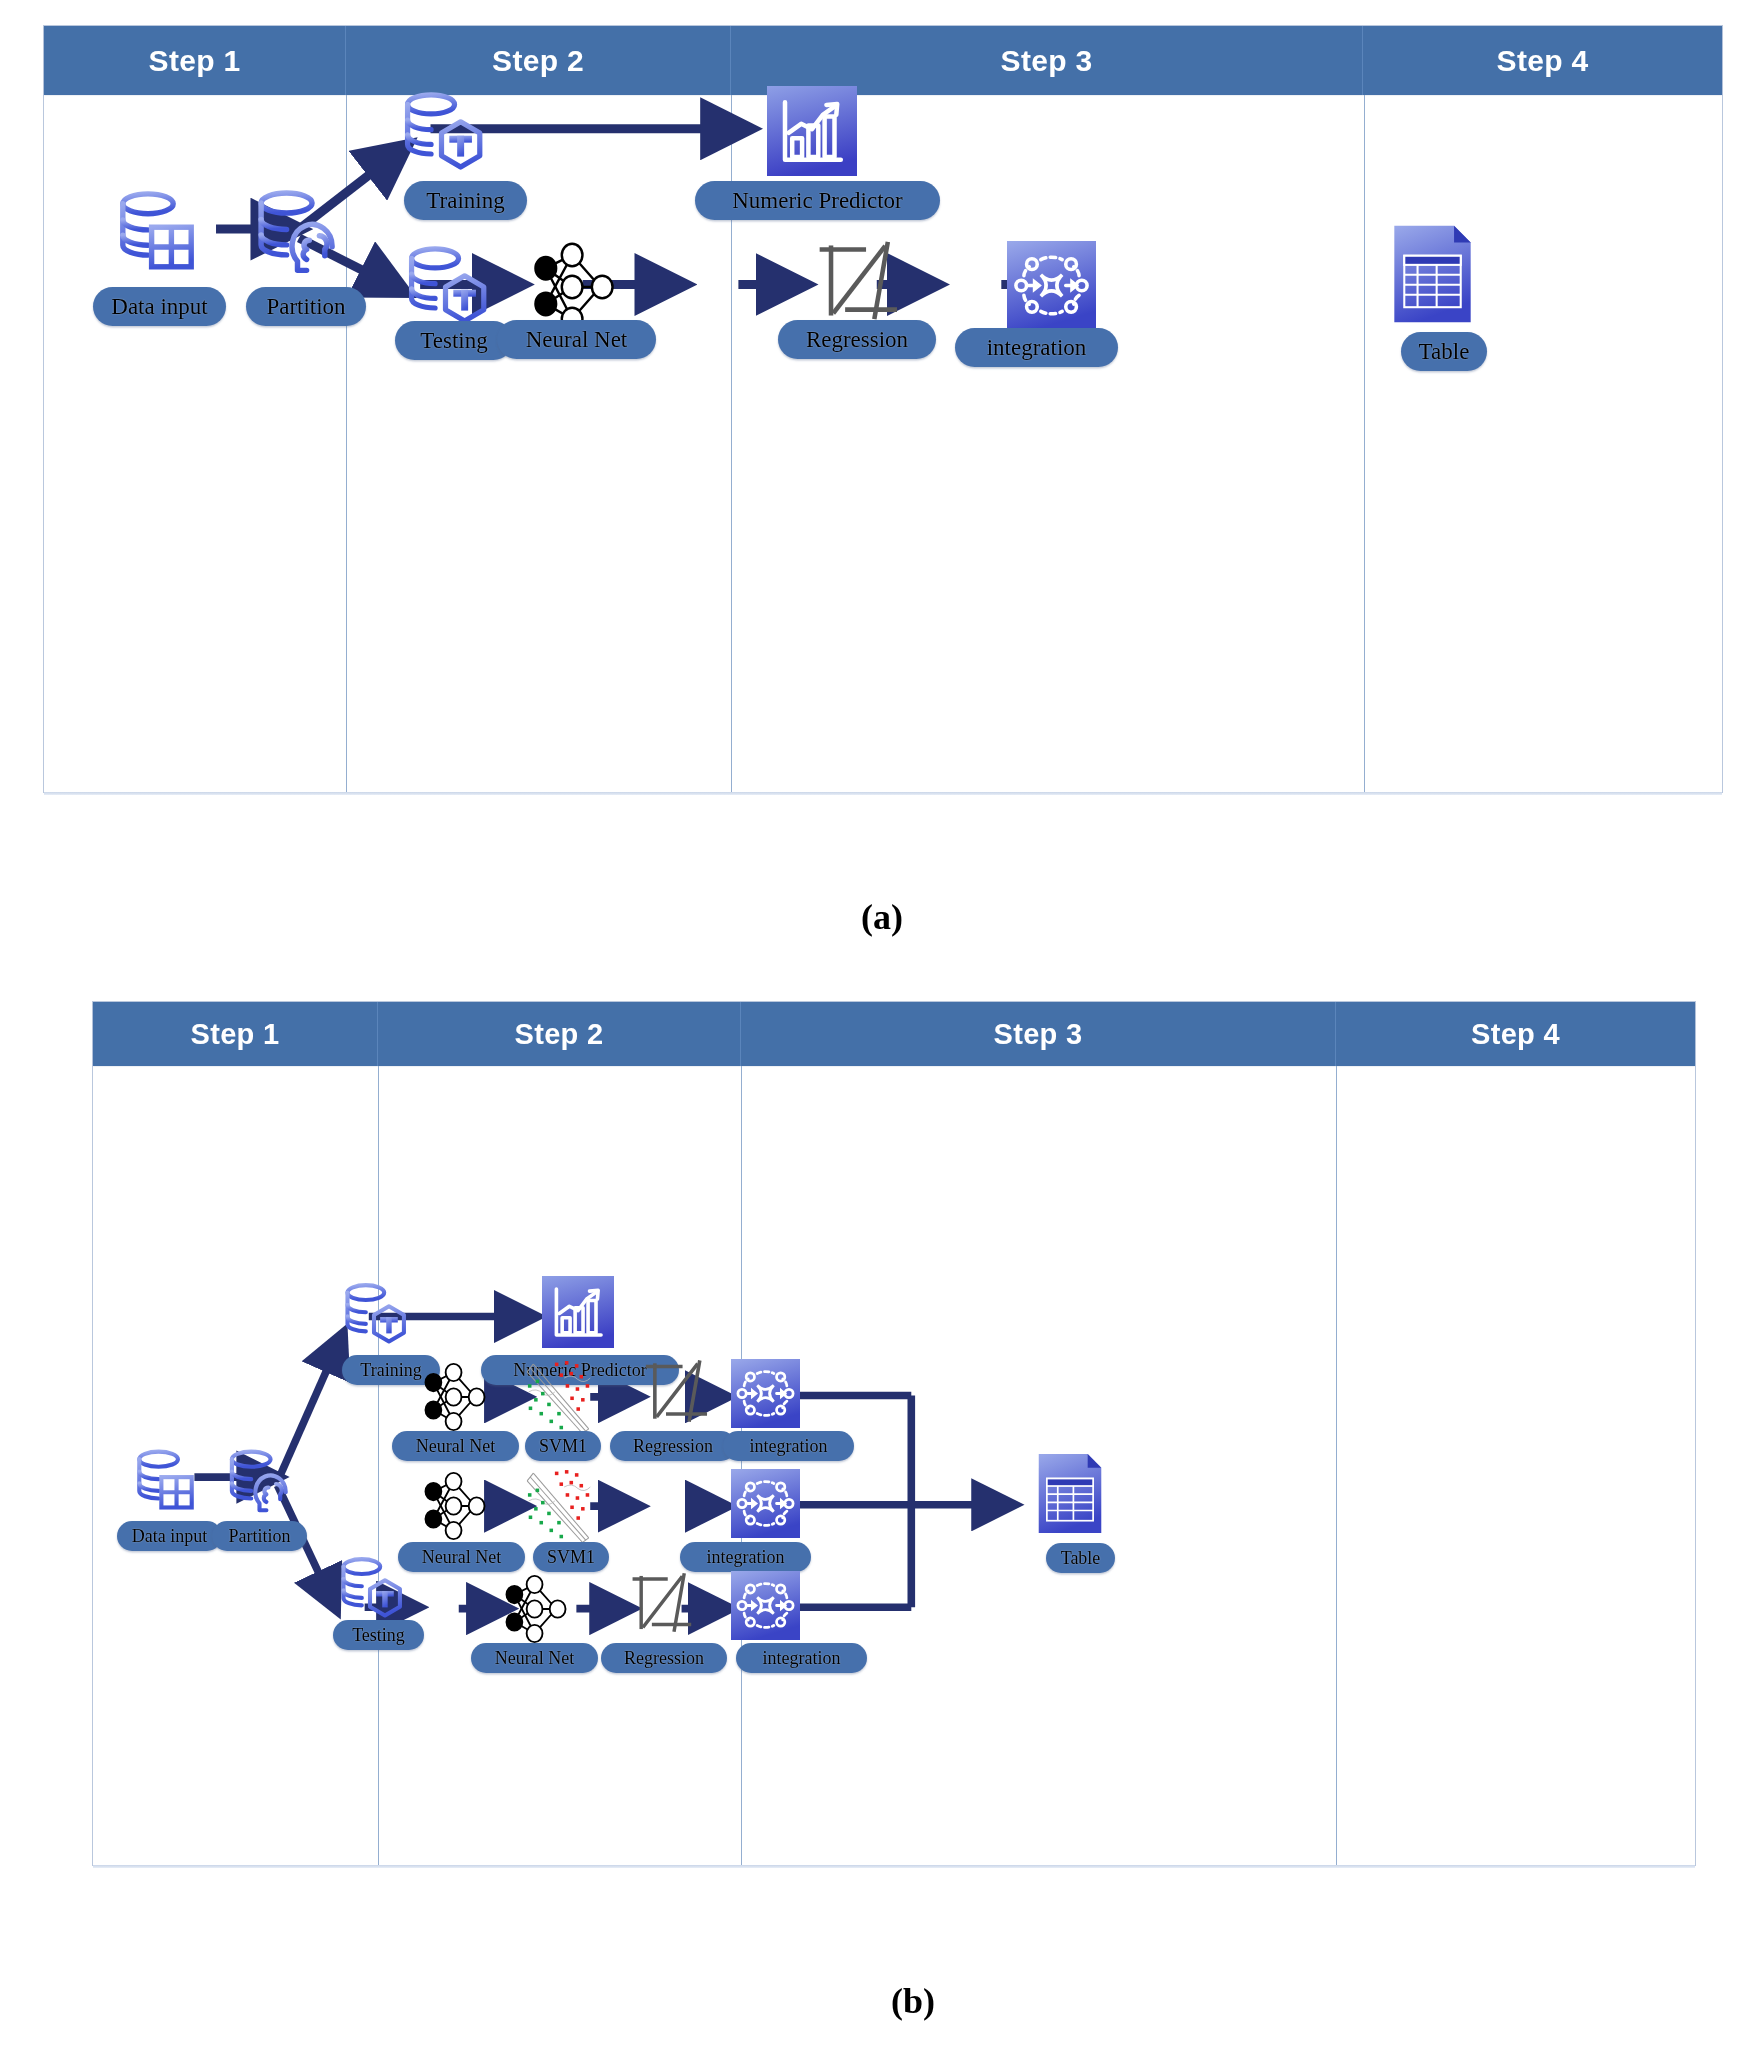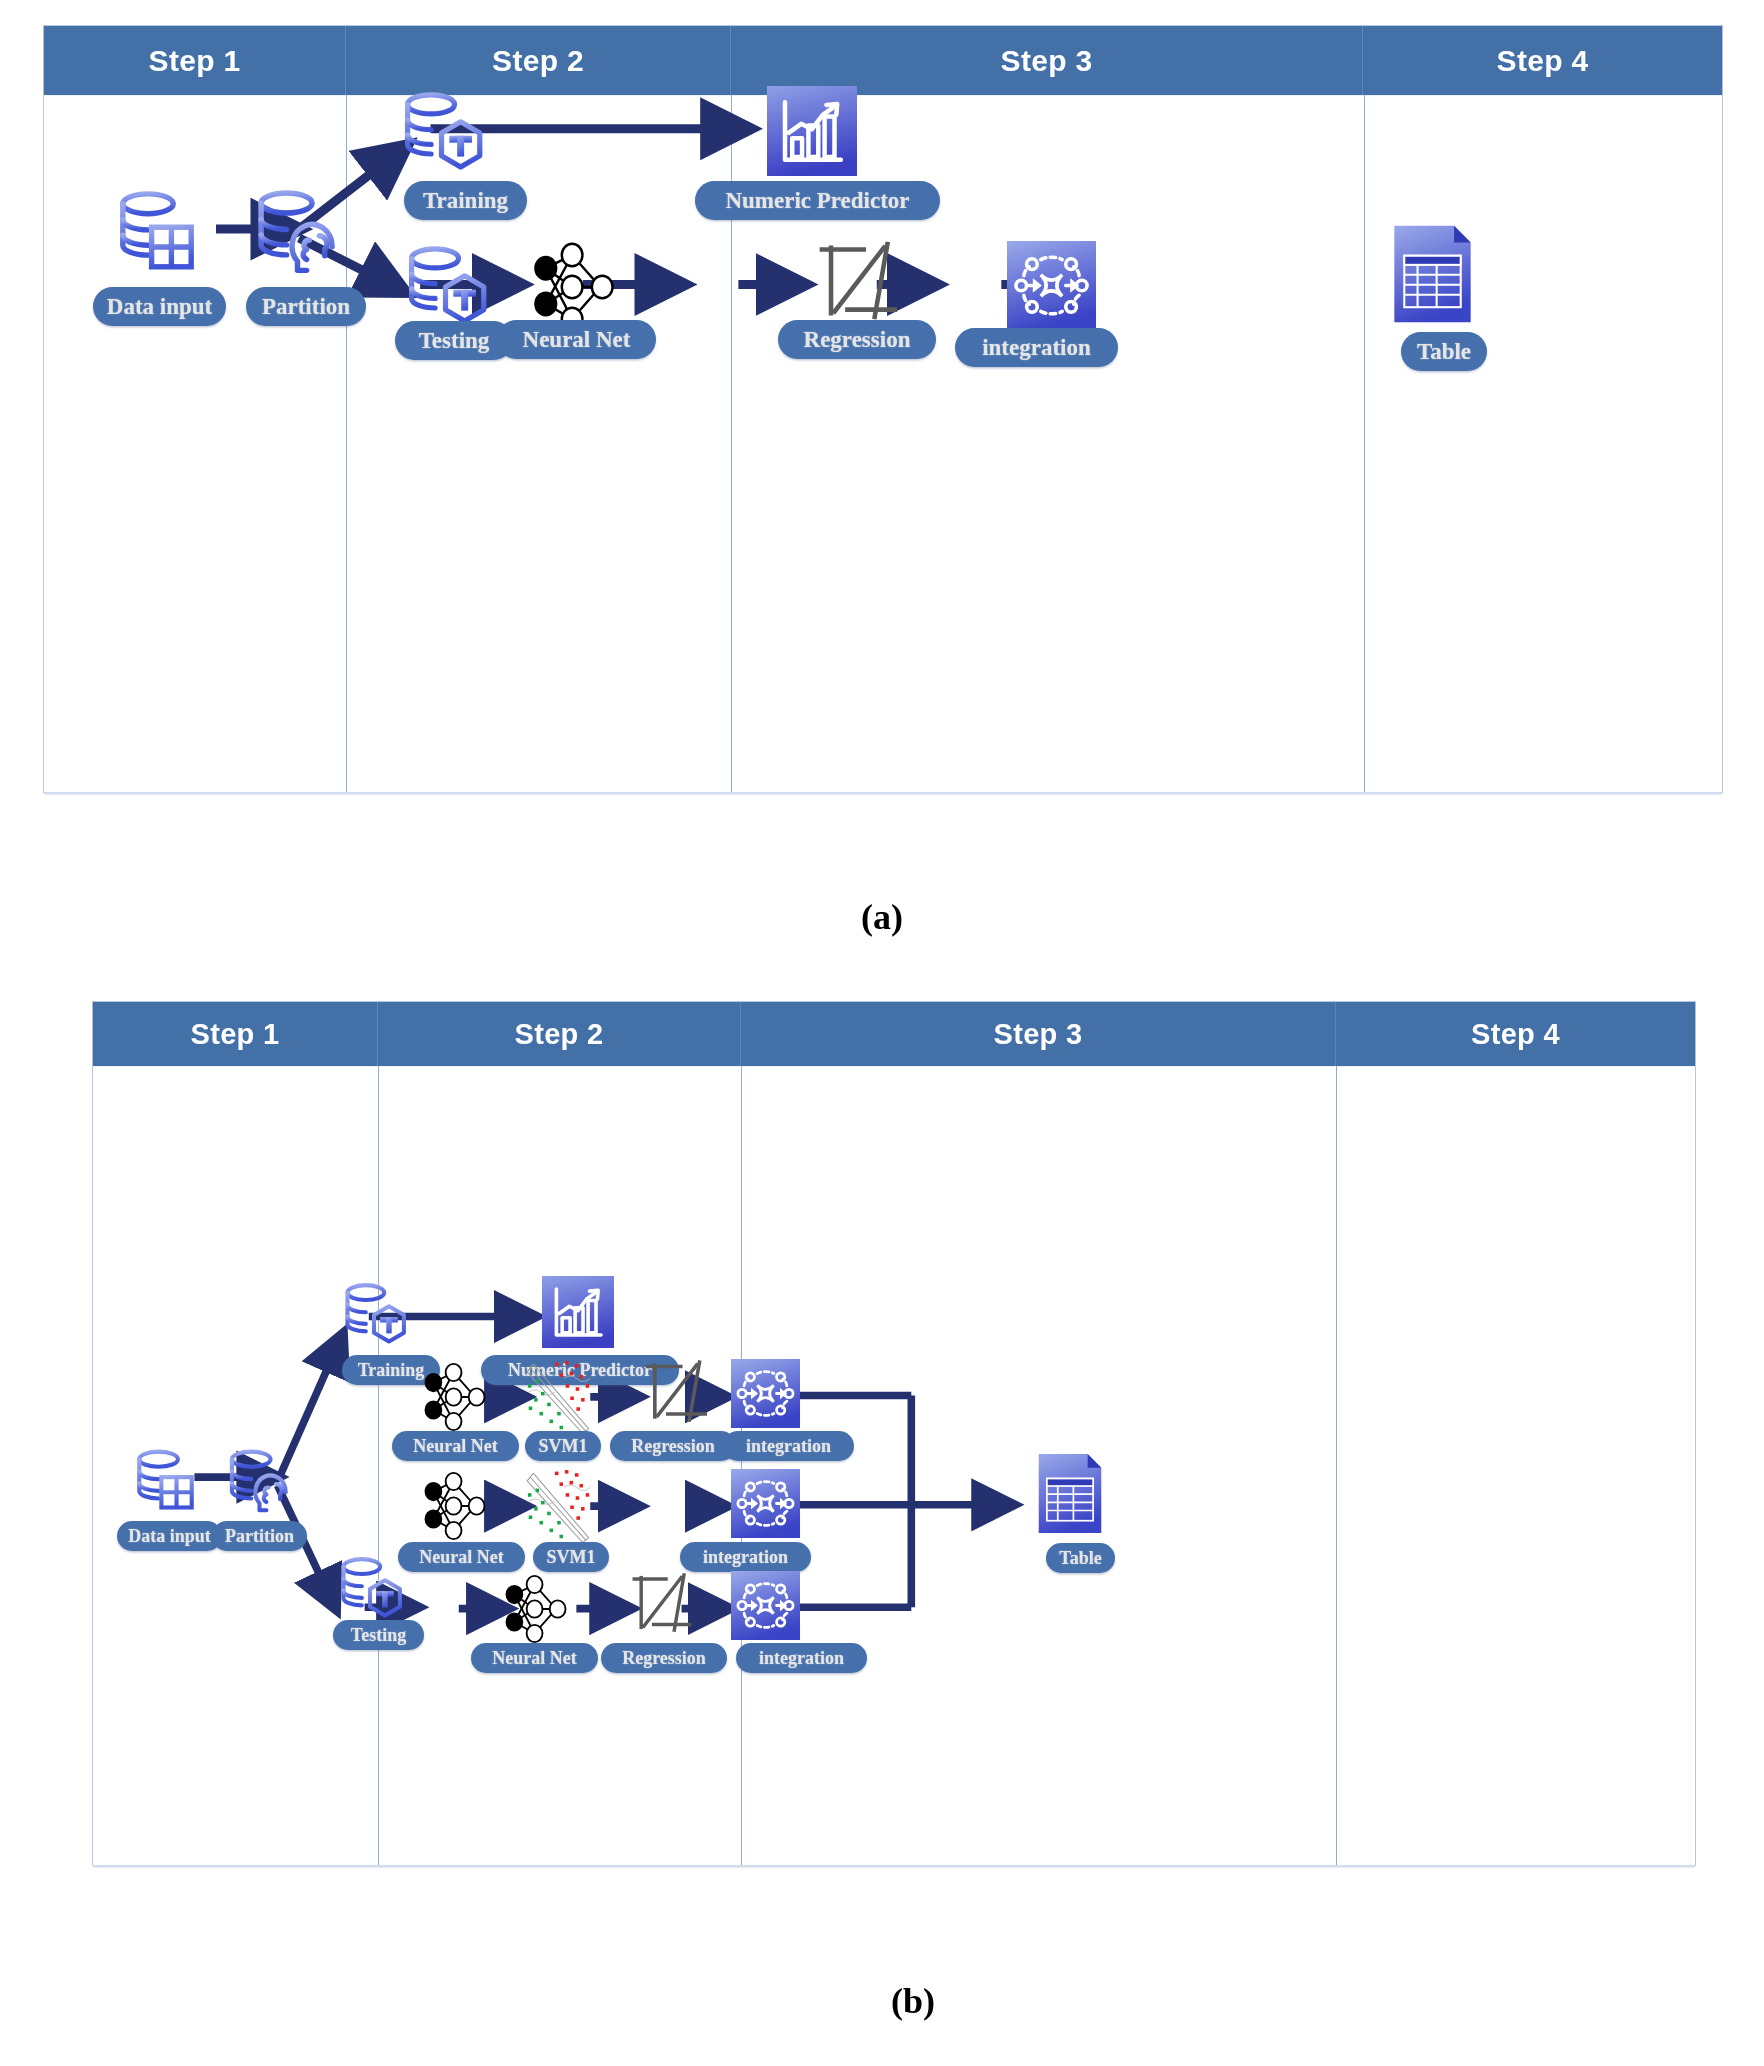--- a/index.html
+++ b/index.html
@@ -13,23 +13,23 @@
            box-shadow:0 1.4px 1.4px rgba(120,140,175,.45);}
   .hdrcell{display:flex;align-items:center;justify-content:center;color:#fff;
            font-family:"Liberation Sans",sans-serif;font-weight:700;letter-spacing:0.3px;
            border-right:0.7px solid #5b85bb;box-sizing:border-box;}
   .hdrcell:last-child{border-right:none;}
   .vdiv{position:absolute;top:0;bottom:0;width:0.7px;background:#94aed0;}
   .botline{position:absolute;left:0;right:0;height:2.8px;
            background:linear-gradient(#c9d5e8,#e8eef7);}
 
   
-  .pill{position:absolute;background:#4670ac;color:#e5e5e5;border-radius:691px;
+  .pill{position:absolute;background:#4670ac;color:#000000;border-radius:691px;
         display:flex;align-items:center;justify-content:center;white-space:nowrap;
-        font-family:"Liberation Serif",serif;font-weight:700;
+        font-family:"Liberation Serif",serif;font-weight:400;
         text-shadow:0 0 1.4px rgba(255,255,255,.55);
         box-shadow:0 1.4px 2.1px rgba(80,100,140,.35);}
 
   
   .ic{position:absolute;}
   .ic svg{display:block;width:100%;height:100%;}
   .poly{position:absolute;}
   .poly svg{display:block;width:100%;height:100%;overflow:visible;}
 
   .cap{position:absolute;font-family:"Liberation Serif",serif;font-weight:700;

